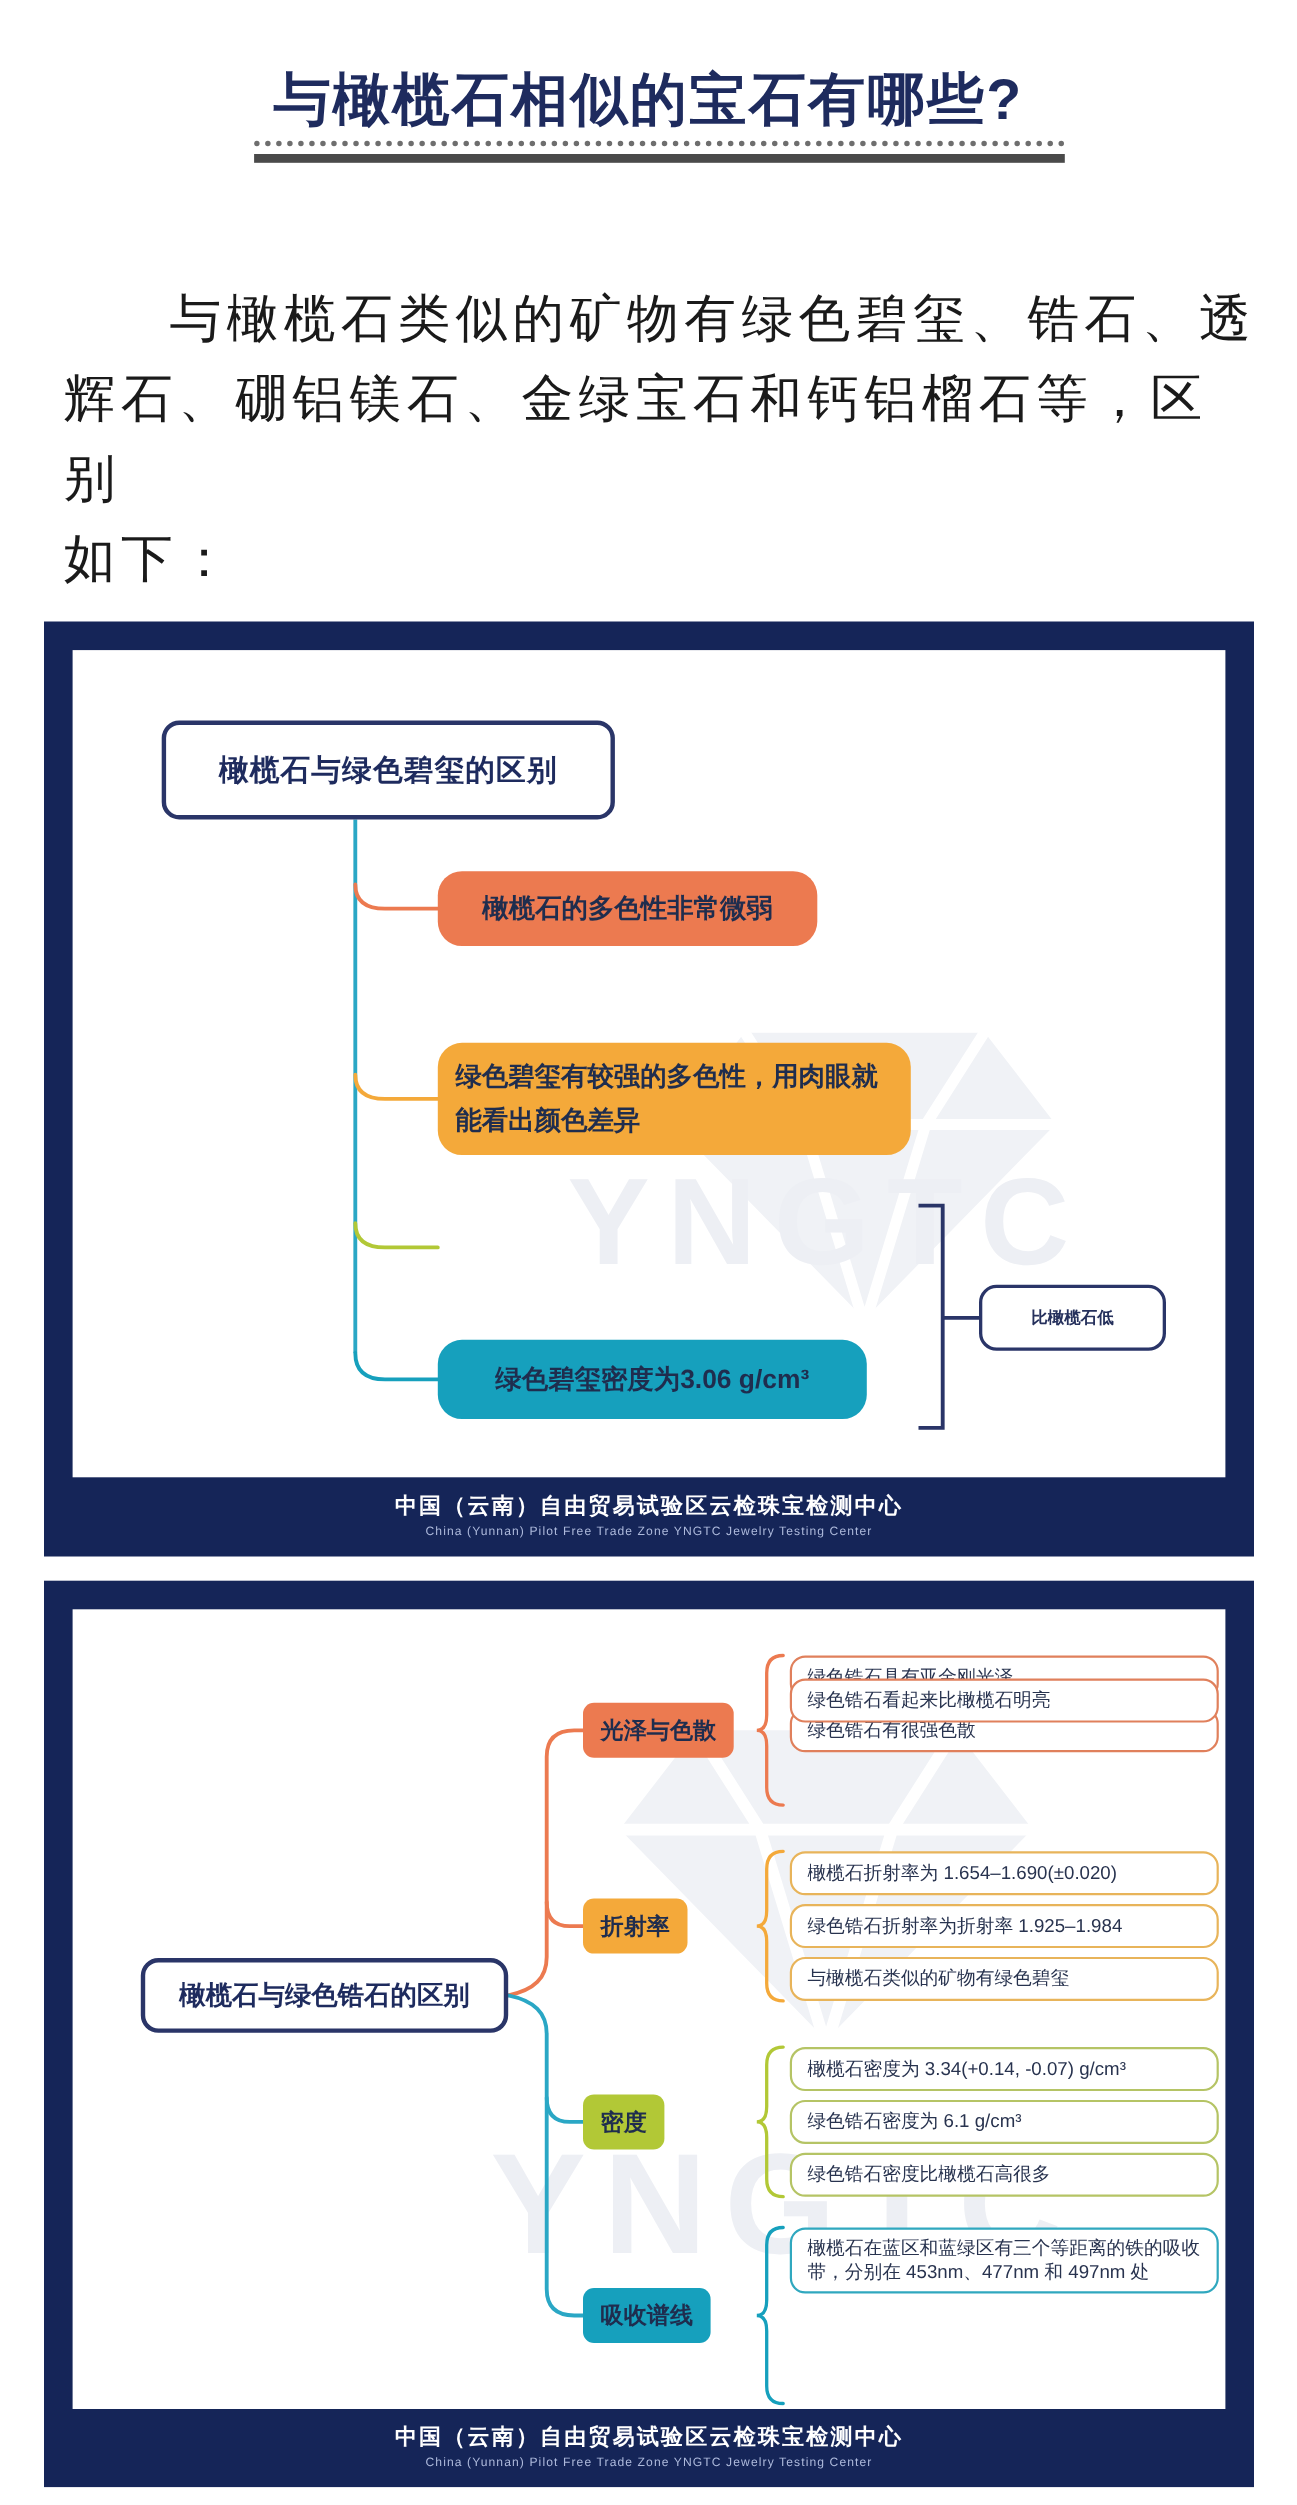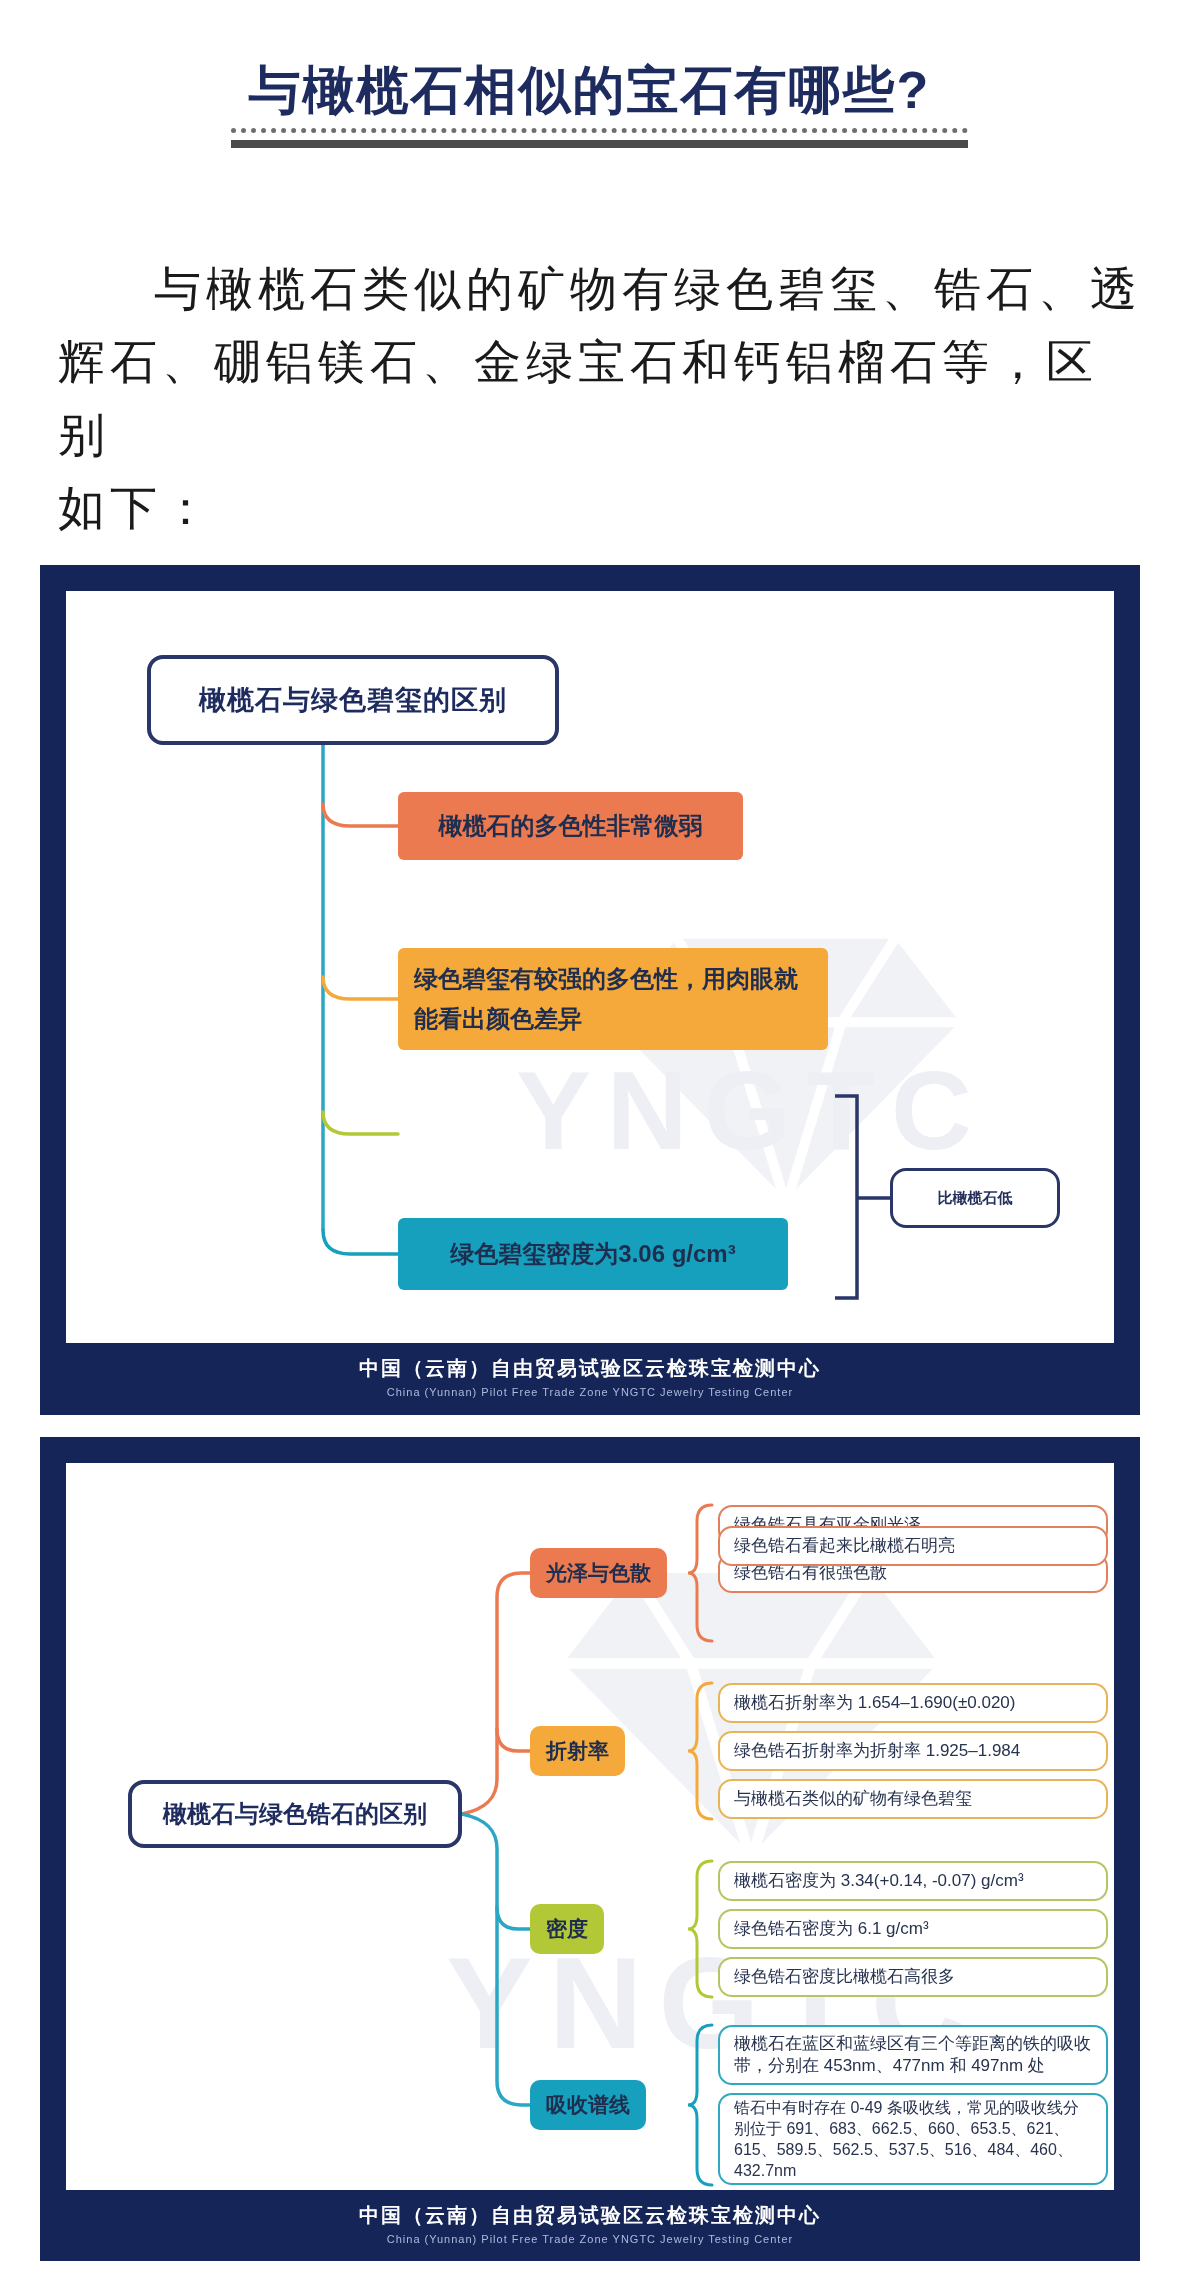--- a/index.html
+++ b/index.html
@@ -34,21 +34,21 @@
           font-family:"Liberation Sans","DejaVu Sans",sans-serif;}
   
   #wires{position:absolute;left:0;top:0;z-index:3;pointer-events:none;}
   
   .node{position:absolute;z-index:4;display:flex;align-items:center;justify-content:center;
         box-sizing:border-box;}
   .rootbox{background:#ffffff;border:4px solid #2a3568;border-radius:16px;
            color:#1e2b5e;font-weight:bold;text-align:center;}
   #root1{left:147px;top:655px;width:412px;height:90px;font-size:27px;letter-spacing:1px;}
   #root2{left:128px;top:1780px;width:334px;height:68px;font-size:24px;}
-  .chip{border-radius:6px;color:#1f2d4e;font-weight:bold;padding:6px 16px;}
+  .chip{border-radius:22px;color:#1f2d4e;font-weight:bold;padding:6px 16px;}
   .c-orange{background:#ec7a50;}
   .c-amber{background:#f4a93a;}
   .c-green{background:#b2c836;}
   .c-teal{background:#16a0bd;}
   #m1c1{left:398px;top:792px;width:345px;height:68px;font-size:24px;}
   #m1c2{left:398px;top:948px;width:430px;height:102px;font-size:24px;line-height:40px;}
   #m1c3{left:398px;top:1100px;width:444px;height:68px;font-size:24px;}
   #m1c4{left:398px;top:1218px;width:390px;height:72px;font-size:24px;}
   #bracket-label{left:890px;top:1168px;width:170px;height:60px;background:#fff;
      border:3px solid #2a3568;border-radius:16px;color:#25305c;font-size:15px;font-weight:bold;}
@@ -150,15 +150,14 @@
 
   <div class="node leaf lf-amber" style="top:1683px;height:40px;">橄榄石折射率为 1.654–1.690(±0.020)</div>
   <div class="node leaf lf-amber" style="top:1731px;height:40px;">绿色锆石折射率为折射率 1.925–1.984</div>
   <div class="node leaf lf-amber" style="top:1779px;height:40px;">与橄榄石类似的矿物有绿色碧玺</div>
 
   <div class="node leaf lf-green" style="top:1861px;height:40px;">橄榄石密度为 3.34(+0.14, -0.07) g/cm³</div>
   <div class="node leaf lf-green" style="top:1909px;height:40px;">绿色锆石密度为 6.1 g/cm³</div>
   <div class="node leaf lf-green" style="top:1957px;height:40px;">绿色锆石密度比橄榄石高很多</div>
 
   <div class="node leaf lf-teal" style="top:2025px;height:60px;">橄榄石在蓝区和蓝绿区有三个等距离的铁的吸收带，分别在 453nm、477nm 和 497nm 处</div>
-  <div class="node leaf lf-teal" style="top:2093px;height:92px;font-size:16px;line-height:21px;">锆石中有时存在 0-49 条吸收线，常见的吸收线分别位于 691、683、662.5、660、653.5、621、615、589.5、562.5、537.5、516、484、460、432.7nm</div>
 
 </div>
 
 </body></html>

